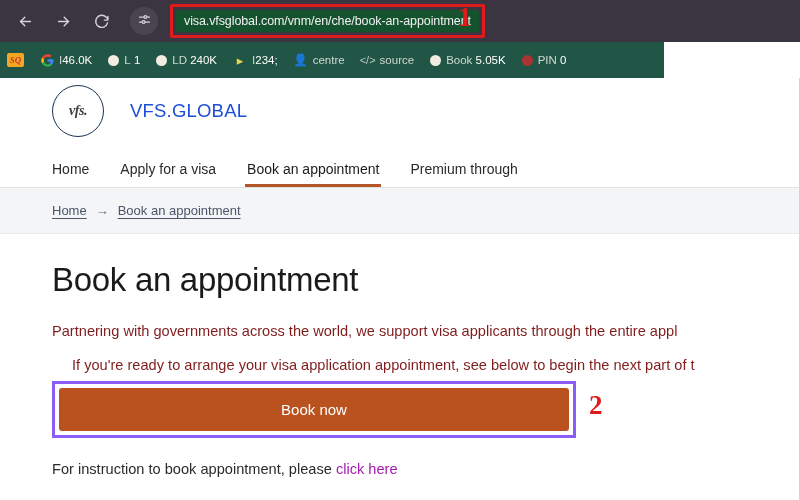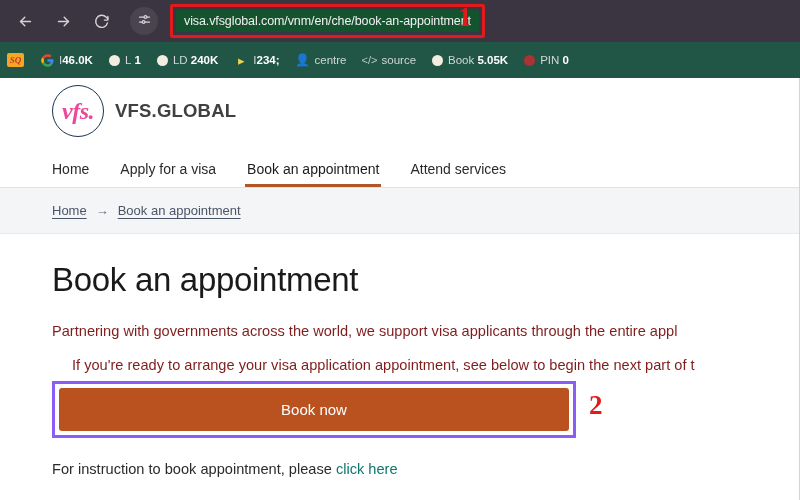--- a/index.html
+++ b/index.html
@@ -59,34 +59,34 @@
     font-weight: bold;
     font-family: "Liberation Serif", serif;
   }
   .anno-1 {
     position: absolute; left: 458px; top: 2px;
     font-size: 27px; line-height: 30px;
   }
 
   
   .ext-bar {
-    position: absolute; left: 0; top: 42px; width: 800px; height: 36px;
+    position: absolute; left: 0; top: 42px; width: 664px; height: 36px;
     background: #215545;
     display: flex; align-items: center;
   }
   .ext-item {
     display: flex; align-items: center;
     margin-left: 16px;
     color: #cfd8d4;
     font-size: 11.5px;
     white-space: nowrap;
   }
   .ext-item:first-child { margin-left: 7px; }
   .ext-label { margin-left: 5px; }
-  .ext-label b { color: #ffffff; font-weight: bold; }
+  .ext-label b { color: #ffffff; font-weight: normal; }
   .ico { width: 14px; height: 14px; flex: 0 0 14px; display:flex; align-items:center; justify-content:center; }
   .ico-sq {
     width: 17px; height: 14px; border-radius: 2px;
     background: #f5a623; color: #c0392b;
     font-size: 9px; font-weight: bold; font-style: italic;
     display: flex; align-items: center; justify-content: center;
     font-family: "Liberation Serif", serif;
   }
   .ico-dot { width: 11px; height: 11px; border-radius: 50%; background: #f3ece0; }
   .ico-dot.red { background: #a33; }
@@ -105,31 +105,31 @@
   .site-header {
     height: 66px;
     display: flex; align-items: center;
     padding-left: 52px;
     background: #ffffff;
   }
   .logo-mark {
     width: 52px; height: 52px; border-radius: 50%;
     border: 1.6px solid #1c3553;
     display: flex; align-items: center; justify-content: center;
-    color: #ec4899;
+    color: #404040;
     font-family: "Liberation Serif", serif;
     font-style: italic; font-weight: bold;
-    font-size: 24px;
+    font-size: 14px;
     letter-spacing: -0.5px;
   }
   .logo-text {
-    margin-left: 11px;
-    color: #404040;
+    margin-left: 26px;
+    color: #1d4ed8;
     font-size: 18.5px;
-    font-weight: bold;
+    font-weight: normal;
     letter-spacing: 0.2px;
   }
 
   .site-nav {
     height: 44px;
     padding-left: 52px;
     display: flex; align-items: flex-end;
     border-bottom: 1px solid #e2e2e2;
   }
   .nav-item {
@@ -198,21 +198,21 @@
   .anno-2 {
     position: absolute; left: 534px; top: 6px;
     font-size: 27px; line-height: 30px;
   }
   .footnote {
     margin-top: 23px;
     font-size: 14.6px;
     color: #2b2b2b;
     white-space: nowrap;
   }
-  .footnote a { color: #0f766e; text-decoration: none; }
+  .footnote a { color: #a21caf; text-decoration: none; }
 </style>
 </head>
 <body>
 
 <div id="app">
 
   <div class="browser-toolbar">
     <div class="nav-btn">
       <span>
         <svg width="17" height="17" viewBox="0 0 24 24" fill="none" stroke="currentColor" stroke-width="2" stroke-linecap="round" stroke-linejoin="round">
@@ -317,21 +317,21 @@
 
     <div class="site-header">
       <div class="logo-mark">vfs.</div>
       <div class="logo-text">VFS.GLOBAL</div>
     </div>
 
     <div class="site-nav">
       <div class="nav-item">Home</div>
       <div class="nav-item">Apply for a visa</div>
       <div class="nav-item active">Book an appointment</div>
-      <div class="nav-item">Attend services</div>
+      <div class="nav-item">Premium through</div>
     </div>
 
     <div class="breadcrumb-band">
       <span class="crumb">Home</span>
       <span class="crumb-sep">→</span>
       <span class="crumb">Book an appointment</span>
     </div>
 
     <div class="content">
       <h1 class="page-title">Book an appointment</h1>

